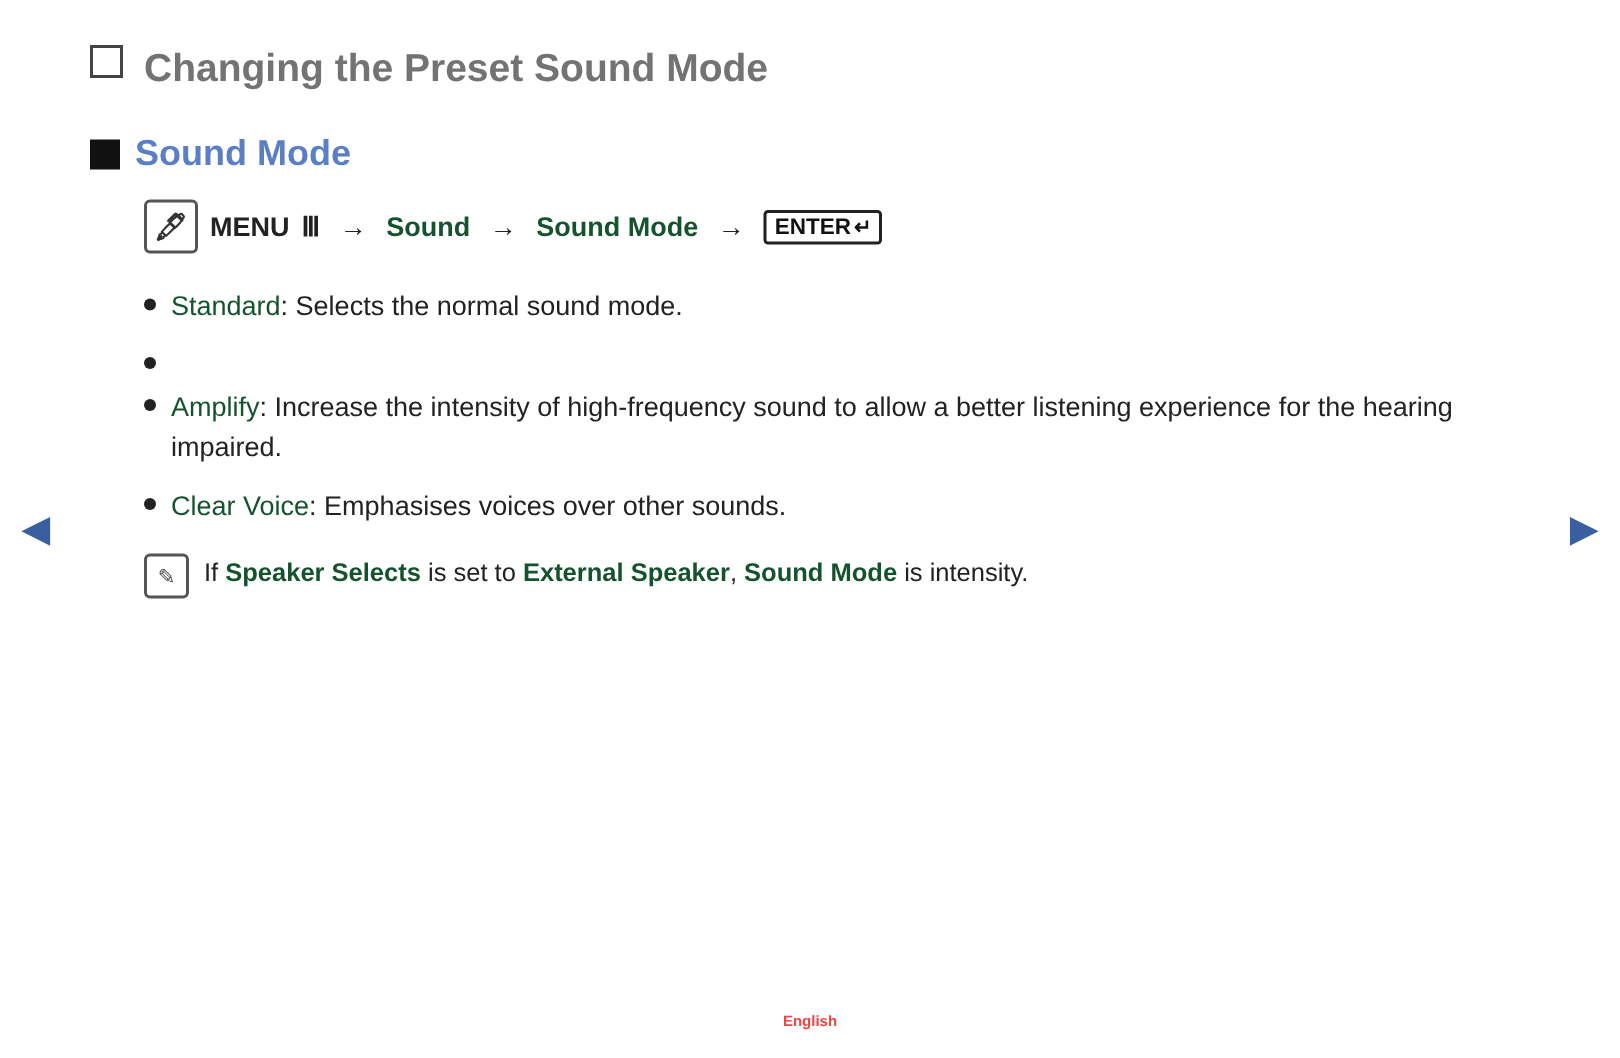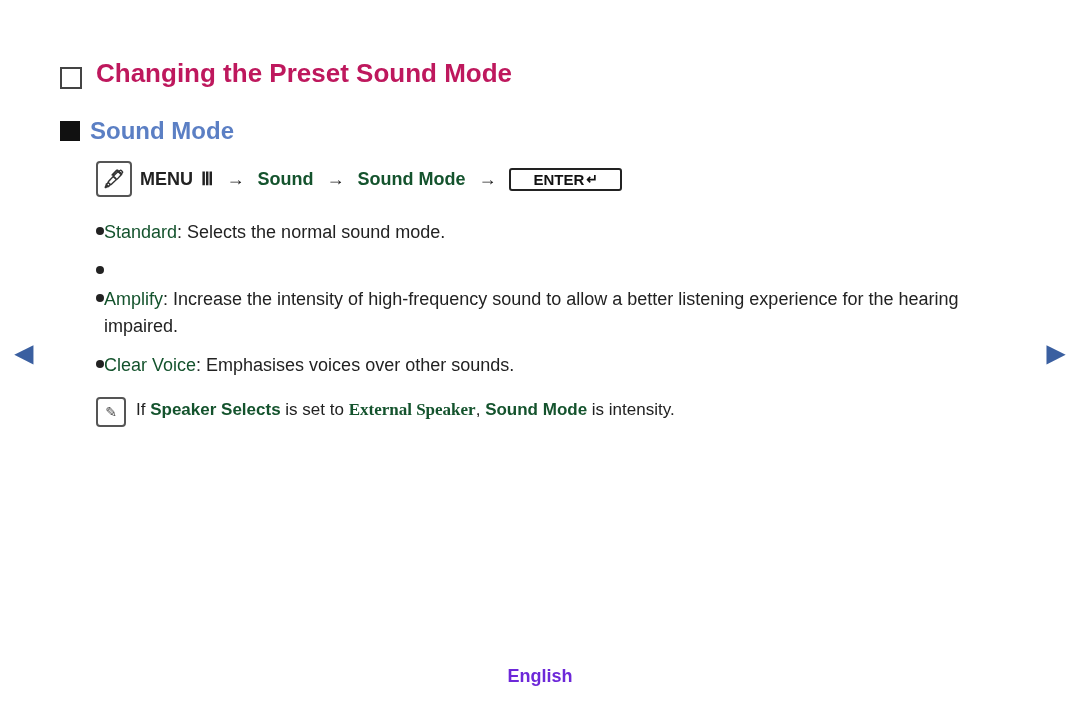--- a/index.html
+++ b/index.html
@@ -20,26 +20,25 @@
     }
 
     .page-container {
       padding: 30px 80px 30px 60px;
       position: relative;
     }
 
     .main-title {
       font-size: 26px;
       font-weight: bold;
-      color: #be185d;
+      color: #737373;
       margin-bottom: 28px;
       display: flex;
-      align-items: flex-end;
+      align-items: flex-start;
       gap: 14px;
-      margin-top: 28px;
     }
 
     .checkbox-icon {
       width: 22px;
       height: 22px;
       border: 2px solid #444;
       display: inline-block;
       flex-shrink: 0;
     }
 
@@ -100,41 +99,41 @@
 
     .blue-text {
       color: #14532d;
     }
 
     .enter-icon {
       display: inline-flex;
       align-items: center;
       border: 2px solid #222;
       border-radius: 3px;
-      padding: 1px 22px;
+      padding: 1px 5px;
       font-size: 15px;
       font-weight: bold;
       color: #111;
       gap: 2px;
     }
 
     .enter-arrow {
       font-size: 14px;
     }
 
     .bullet-list {
       margin-left: 36px;
       list-style: none;
       margin-bottom: 18px;
     }
 
     .bullet-list li {
       display: flex;
       align-items: flex-start;
-      gap: 0;
+      gap: 10px;
       margin-bottom: 12px;
       font-size: 18px;
       line-height: 1.5;
     }
 
     .bullet-dot {
       width: 8px;
       height: 8px;
       background: #222;
       border-radius: 50%;
@@ -185,23 +184,23 @@
       color: #3a5fa0;
       cursor: pointer;
       user-select: none;
     }
 
     .footer {
       position: absolute;
       bottom: 18px;
       left: 50%;
       transform: translateX(-50%);
-      font-size: 18px;
-      font-weight: bold;
-      color: #6d28d9;
+      font-size: 10px;
+      font-weight: bold;
+      color: #ef4444;
     }
   </style>
 </head>
 <body>
 
 <div class="page-container">
 
   <div class="main-title">
     <span class="checkbox-icon"></span>
     <span>Changing the Preset Sound Mode</span>
@@ -248,21 +247,21 @@
       <span class="bullet-dot"></span>
       <span>
         <span class="blue-text">Clear Voice</span><span>: Emphasises voices over other sounds.</span>
       </span>
     </li>
   </ul>
 
   <div class="note-line">
     <span class="note-icon">✎</span>
     <span>
-      <span>If </span><span class="blue-text" style="font-weight:bold;">Speaker Selects</span><span> is set to </span><span class="blue-text" style="font-weight:bold;font-family:Liberation Serif, serif;">External Speaker</span><span>,</span> <span class="blue-text" style="font-weight:bold;">Sound Mode</span><span> is intensity.</span>
+      <span>If </span><span class="blue-text" style="font-weight:bold;">Speaker Selects</span><span> is set to </span><span class="blue-text" style="font-weight:bold;">External Speaker</span><span>,</span> <span class="blue-text" style="font-weight:bold;">Sound Mode</span><span> is intensity.</span>
     </span>
   </div>
 
 </div>
 
 <div class="nav-arrow-left">◄</div>
 <div class="nav-arrow-right">►</div>
 
 <div class="footer">English</div>
 

